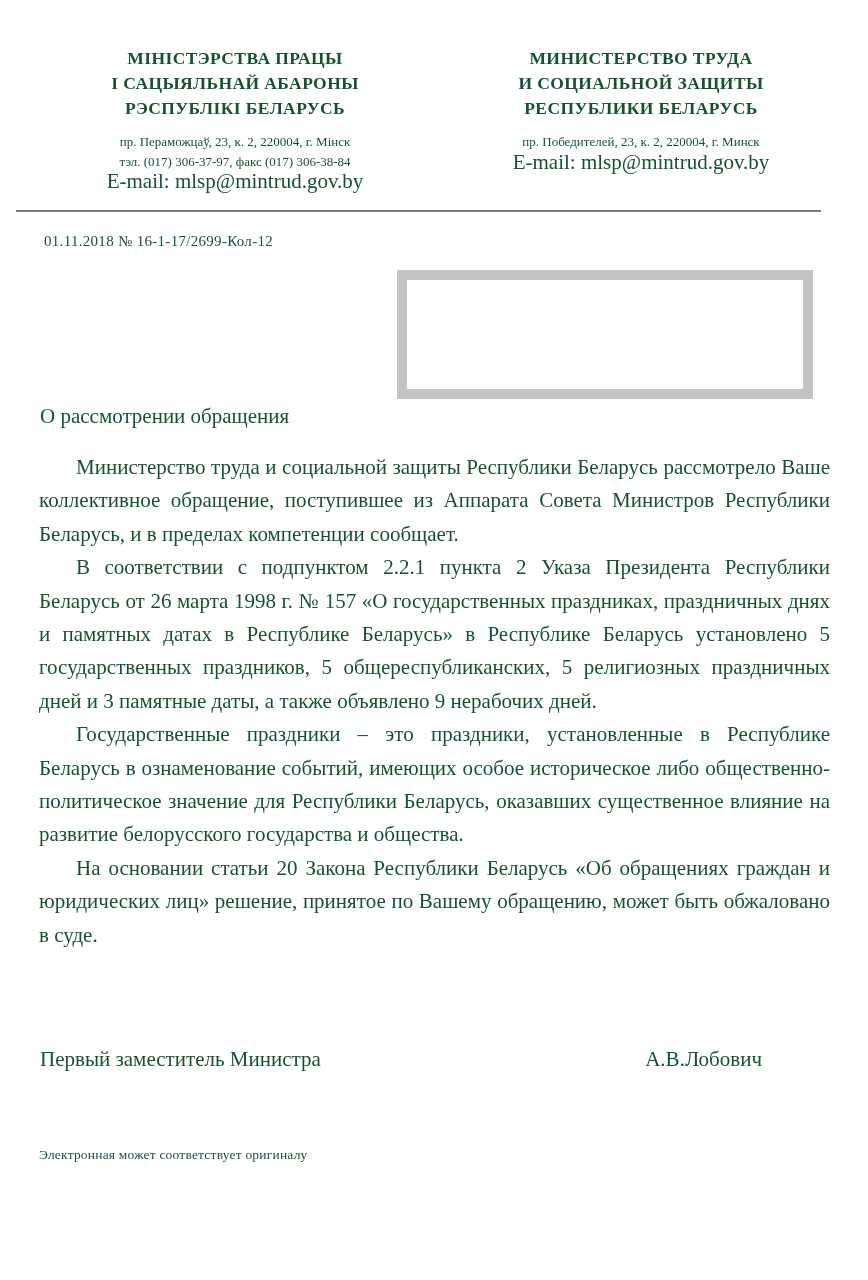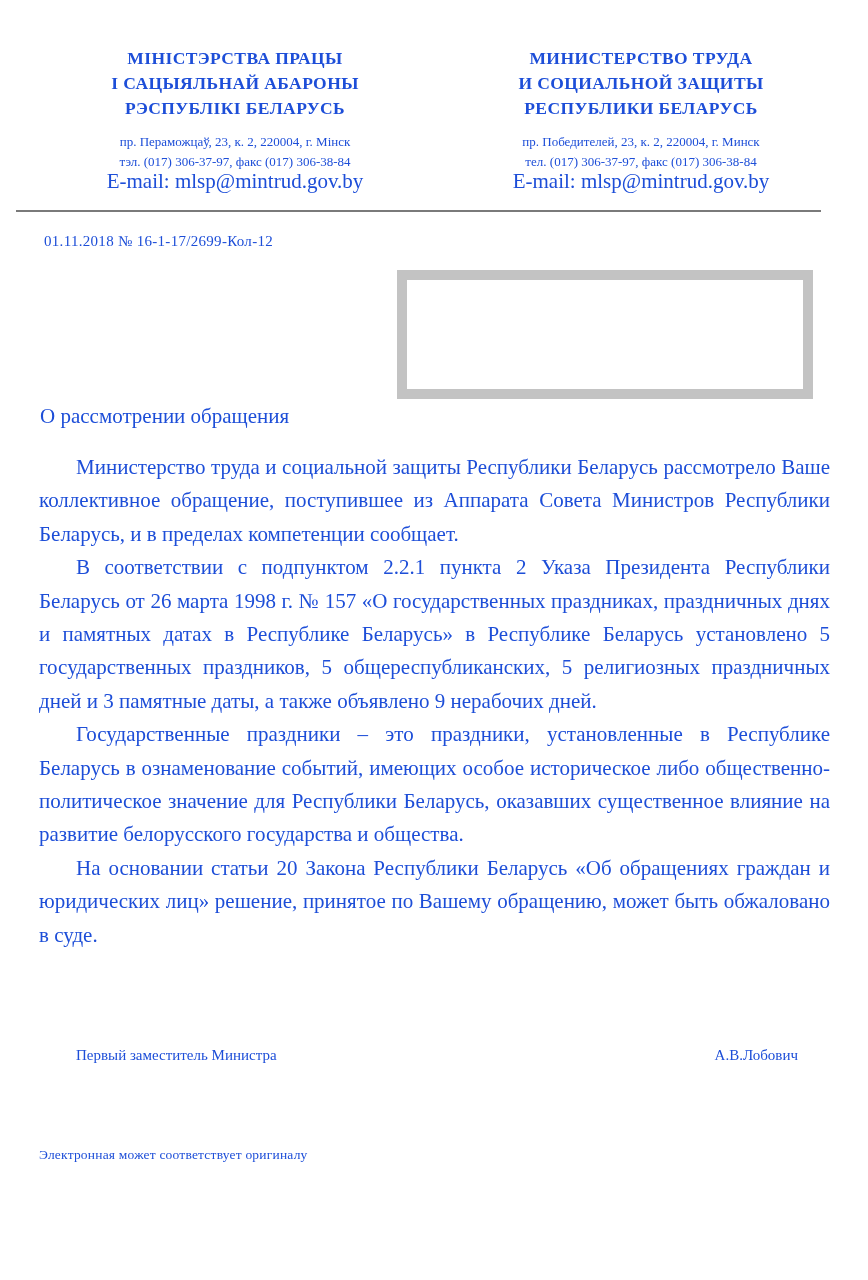--- a/index.html
+++ b/index.html
@@ -2,21 +2,21 @@
 <html lang="ru"><head>
 <meta charset="utf-8">
 <style>
   html, body { margin: 0; padding: 0; background: #ffffff; }
   .page {
     position: relative;
     width: 868px;
     height: 1280px;
     background: #ffffff;
     font-family: "Liberation Serif", "DejaVu Serif", serif;
-    color: #1d4ed8;
+    color: #14532d;
     overflow: hidden;
   }
 
   
   .letterhead {
     position: absolute;
     top: 46px; left: 34px; right: 26px;
     display: flex;
     justify-content: space-between;
   }
@@ -76,22 +76,21 @@
   }
   .body p { margin: 0; text-indent: 37px; }
 
   
   .signature {
     position: absolute;
     top: 1047px; left: 40px;
     width: 722px;
     display: flex;
     justify-content: space-between;
-    font-size: 15px;
-    margin-left: 36px;
+    font-size: 21px;
   }
 
   
   .footer-note {
     position: absolute;
     top: 1147px; left: 39px;
     font-size: 13.5px;
     letter-spacing: 0.2px;
   }
   .executor {
@@ -120,21 +119,20 @@
       </div>
     </div>
     <div class="lh-col">
       <div class="lh-name">
         <div>МИНИСТЕРСТВО ТРУДА</div>
         <div>И СОЦИАЛЬНОЙ ЗАЩИТЫ</div>
         <div>РЕСПУБЛИКИ БЕЛАРУСЬ</div>
       </div>
       <div class="lh-addr">
         <div>пр. Победителей, 23, к. 2, 220004, г. Минск</div>
-        <div>тел. (017) 306-37-97, факс (017) 306-38-84</div>
         <div class="lh-email">E-mail: mlsp@mintrud.gov.by</div>
       </div>
     </div>
   </header>
 
   <div class="rule"></div>
 
   <div class="refline">01.11.2018 № 16-1-17/2699-Кол-12</div>
 
   <div class="addr-box"></div>

